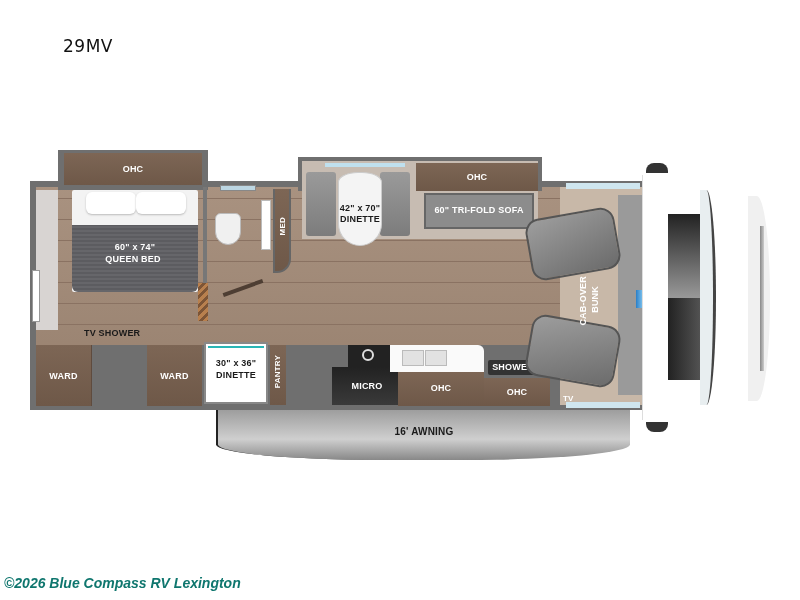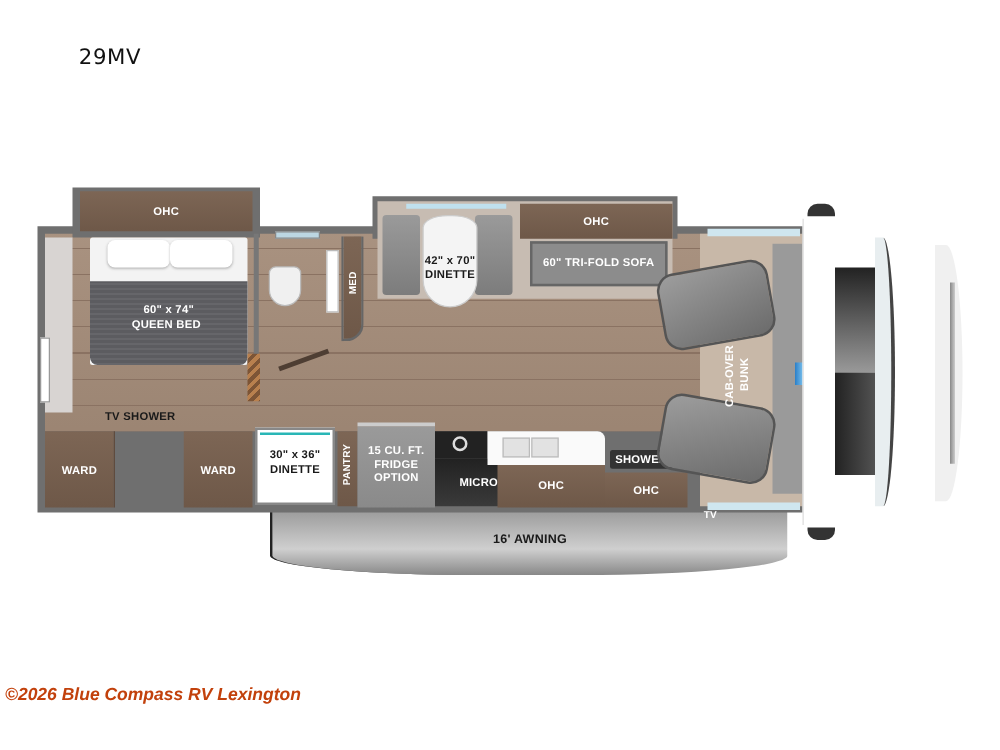--- a/index.html
+++ b/index.html
@@ -6,22 +6,22 @@
     body {
       width: 800px; height: 600px; background: #ffffff; position: relative; overflow: hidden;
       font-family: "DejaVu Sans", sans-serif;
     }
     .abs { position: absolute; }
     .model-title {
       left: 63px; top: 36px; font-size: 17px; color: #111; letter-spacing: 0.5px;
       font-family: "DejaVu Sans", sans-serif;
     }
     .footer-credit {
-      left: 4px; top: 547px; font-size: 14px; font-weight: bold; font-style: italic;
-      color: #c2410c; font-family: "Liberation Sans", sans-serif;
+      left: 4px; top: 575px; font-size: 14px; font-weight: bold; font-style: italic;
+      color: #0f766e; font-family: "Liberation Sans", sans-serif;
     }
     .lbl {
       position: absolute; color: #fff; font-weight: bold; font-size: 9px;
       font-family: "Liberation Sans", sans-serif; text-align: center; line-height: 1.15;
       letter-spacing: 0.2px;
     }
     .lbl.dark { color: #1a1a1a; }
     .vert { writing-mode: vertical-rl; transform: rotate(180deg); }
     .wood {
       background-color: #a48c79;
@@ -91,30 +91,25 @@
   <div class="abs" style="left:204px;top:342px;width:64px;height:62px;background:#fff;border:2px solid #888;">
     <div class="abs" style="left:2px;top:2px;right:2px;height:2px;background:#29b6b6;"></div>
     <div class="lbl dark" style="left:0;right:0;top:14px;">30" x 36"</div>
     <div class="lbl dark" style="left:0;right:0;top:26px;">DINETTE</div>
   </div>
 
   <div class="abs cab-wood" style="left:270px;top:345px;width:16px;height:60px;">
     <div class="lbl vert" style="left:3px;top:10px;font-size:8px;">PANTRY</div>
   </div>
 
-  <div class="abs" style="left:286px;top:338px;width:62px;height:68px;background:linear-gradient(180deg,#9a9a9a,#8a8a8a);border-top:3px solid #ccc;">
-    <div class="lbl" style="left:0;right:0;top:14px;">15 CU. FT.</div>
-    <div class="lbl" style="left:0;right:0;top:25px;">FRIDGE</div>
-    <div class="lbl" style="left:0;right:0;top:36px;">OPTION</div>
-  </div>
 
   <div class="abs" style="left:348px;top:345px;width:42px;height:22px;background:#222;">
     <div class="abs" style="left:14px;top:4px;width:12px;height:12px;border:2px solid #ddd;border-radius:50%;"></div>
   </div>
-  <div class="abs" style="left:348px;top:367px;width:70px;height:38px;background:linear-gradient(180deg,#222,#3a3a3a);">
+  <div class="abs" style="left:332px;top:367px;width:70px;height:38px;background:linear-gradient(180deg,#222,#3a3a3a);">
     <div class="lbl" style="left:0;right:0;top:14px;">MICRO</div>
   </div>
 
   <div class="abs" style="left:390px;top:345px;width:94px;height:27px;background:#fafafa;border-radius:0 6px 0 0;">
     <div class="abs" style="left:12px;top:5px;width:22px;height:16px;background:#e2e2e2;border:1px solid #bbb;"></div>
     <div class="abs" style="left:35px;top:5px;width:22px;height:16px;background:#e2e2e2;border:1px solid #bbb;"></div>
   </div>
   <div class="abs cab-wood" style="left:398px;top:372px;width:86px;height:34px;">
     <div class="lbl" style="left:0;right:0;top:11px;">OHC</div>
   </div>
@@ -144,21 +139,21 @@
 
   <div class="abs" style="left:560px;top:187px;width:82px;height:218px;background:#c8b8a8;"></div>
   <div class="abs" style="left:566px;top:183px;width:74px;height:6px;background:#cfe6ef;"></div>
   <div class="abs" style="left:566px;top:402px;width:74px;height:6px;background:#cfe6ef;"></div>
   <div class="abs" style="left:618px;top:195px;width:24px;height:200px;background:#9a9a9a;"></div>
   <div class="abs" style="left:636px;top:290px;width:8px;height:18px;background:linear-gradient(90deg,#2a7fc8,#8fd0f5);"></div>
   <div class="seat" style="left:528px;top:213px;transform:rotate(-10deg);"></div>
   <div class="seat" style="left:528px;top:320px;transform:rotate(10deg);"></div>
   <div class="lbl vert" style="left:578px;top:276px;">CAB-OVER</div>
   <div class="lbl vert" style="left:590px;top:286px;">BUNK</div>
-  <div class="lbl" style="left:563px;top:407px;font-size:8px;">TV</div>
+  <div class="lbl" style="left:563px;top:394px;font-size:8px;">TV</div>
 
   <div class="abs" style="left:642px;top:175px;width:62px;height:245px;background:#fff;border-left:1px solid #ddd;"></div>
   <div class="abs" style="left:646px;top:163px;width:22px;height:10px;background:#333;border-radius:8px 8px 0 0;"></div>
   <div class="abs" style="left:646px;top:422px;width:22px;height:10px;background:#333;border-radius:0 0 8px 8px;"></div>
   <div class="abs" style="left:668px;top:214px;width:34px;height:84px;background:linear-gradient(180deg,#222,#999);"></div>
   <div class="abs" style="left:668px;top:298px;width:34px;height:82px;background:linear-gradient(90deg,#222,#555);"></div>
   <div class="abs" style="left:700px;top:190px;width:16px;height:215px;border-right:3px solid #444;border-radius:0 60% 60% 0 / 0 50% 50% 0;background:#e8eef0;"></div>
   <div class="abs" style="left:748px;top:196px;width:22px;height:205px;background:#f0f0f0;border-radius:0 60% 60% 0 / 0 50% 50% 0;">
     <div class="abs" style="left:12px;top:30px;width:4px;height:145px;background:linear-gradient(90deg,#888,#ccc);"></div>
   </div>

